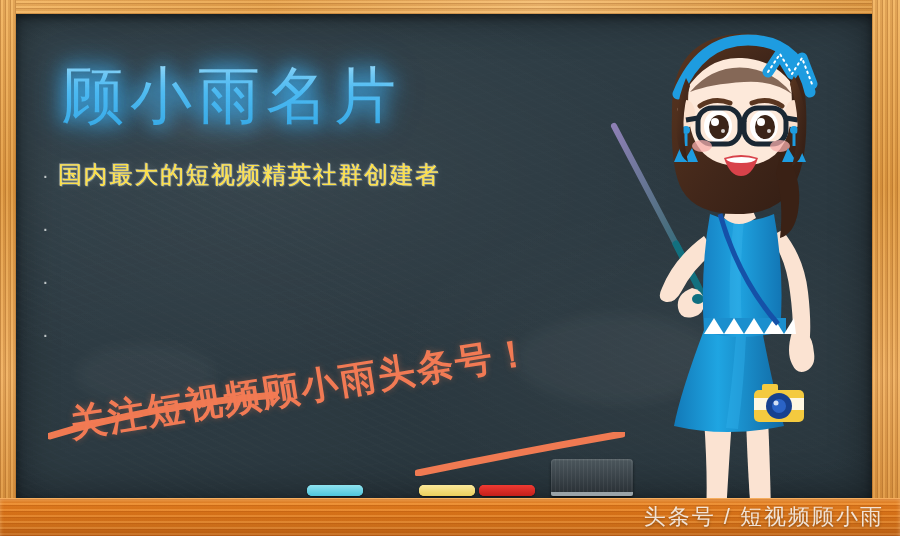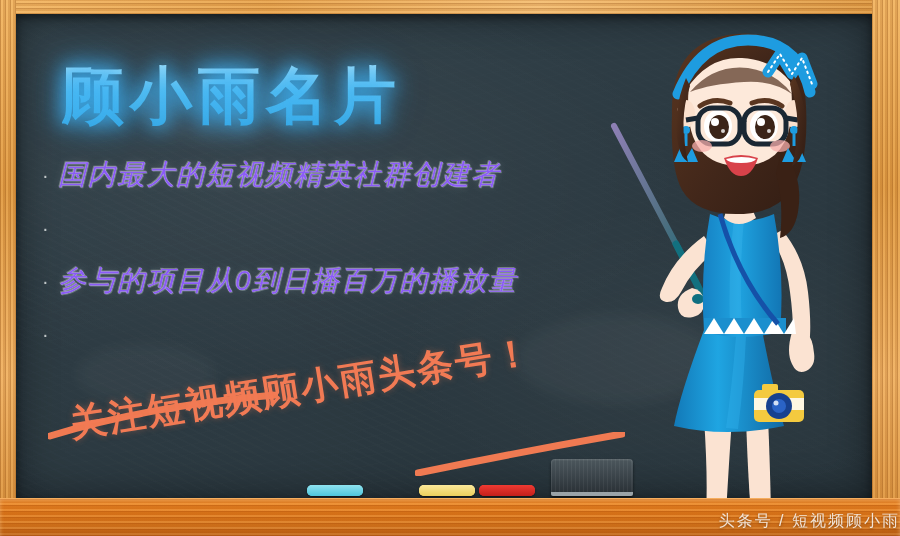--- a/index.html
+++ b/index.html
@@ -54,45 +54,44 @@
     background-image:
       repeating-linear-gradient(27deg, rgba(255,255,255,.025) 0 2px, rgba(0,0,0,0) 2px 7px),
       repeating-linear-gradient(-14deg, rgba(255,255,255,.018) 0 1px, rgba(0,0,0,0) 1px 9px),
       radial-gradient(circle at 20% 80%, rgba(255,255,255,.03), rgba(0,0,0,0) 40%);
   }
   .smudge{ position:absolute; border-radius:50%; background:rgba(255,255,255,.035); filter:blur(7px); pointer-events:none;}
 
   
   #title{
     position:absolute; left:62px; top:54px;
-    font-size:62px; font-weight:bold; letter-spacing:6px;
+    font-size:62px; font-weight:normal; letter-spacing:6px;
     color:#7ed2f7;
     background:linear-gradient(180deg,#b6e6fb 0%,#5bc2f2 45%,#2ea2e0 100%);
     -webkit-background-clip:text; background-clip:text;
     -webkit-text-fill-color:transparent;
     text-shadow:0 0 18px rgba(60,180,245,.75), 0 0 34px rgba(40,150,230,.45);
     filter:drop-shadow(0 0 10px rgba(70,185,250,.65));
     white-space:nowrap;
   }
 
   
   #bullets{ position:absolute; left:42px; top:148px; width:600px; }
   .bullet-row{ display:flex; align-items:center; height:53px; }
   .bullet-dot{
     width:16px; flex:0 0 16px; color:#d9dede; font-size:20px; line-height:1;
     text-align:left; opacity:.85;
   }
   .bullet-text{
-    font-size:28px; letter-spacing:1.5px; color:#8b5cf6; white-space:nowrap;
+    font-size:24px; letter-spacing:1.5px; color:#fde047; white-space:nowrap;
     text-shadow:
       0 0 1px rgba(255,255,255,.9),
       1px 1px 0 rgba(120,140,145,.55),
       -1px -1px 0 rgba(255,255,255,.25),
       0 0 9px rgba(220,240,245,.22);
-    font-style: italic;
   }
 
   
   #handwrite{
     position:absolute; left:70px; top:400px;
     transform:rotate(-9deg); transform-origin:left center;
     font-size:37px; font-weight:bold; letter-spacing:2px;
     color:#f27a54; white-space:nowrap;
     text-shadow:0 0 6px rgba(242,122,84,.35);
   }
@@ -110,22 +109,22 @@
     border-radius:4px 4px 2px 2px;
     background:
       repeating-linear-gradient(90deg, rgba(255,255,255,.05) 0 1px, rgba(0,0,0,0) 1px 4px),
       linear-gradient(180deg,#4c575d 0%,#3a4349 55%,#2b3237 100%);
     box-shadow:0 2px 3px rgba(0,0,0,.55), inset 0 1px 2px rgba(255,255,255,.14);
     border-bottom:4px solid #9aa3a8;
   }
 
   
   #watermark{
-    position:absolute; right:0; bottom:4px;
-    font-size:16px; letter-spacing:2px; color:rgba(255,255,255,.82);
+    position:absolute; right:16px; bottom:4px;
+    font-size:22px; letter-spacing:2px; color:rgba(255,255,255,.82);
     text-shadow:0 1px 3px rgba(0,0,0,.35); white-space:nowrap;
   }
 
   
   #character{ position:absolute; left:586px; top:18px; width:300px; height:500px; }
 </style>
 </head>
 <body>
 
 <div id="stage">
@@ -142,21 +141,20 @@
   <div id="bullets">
     <div class="bullet-row">
       <span class="bullet-dot">·</span>
       <span class="bullet-text">国内最大的短视频精英社群创建者</span>
     </div>
     <div class="bullet-row">
       <span class="bullet-dot">·</span>
     </div>
     <div class="bullet-row">
       <span class="bullet-dot">·</span>
-      <span class="bullet-text">参与的项目从0到日播百万的播放量</span>
     </div>
     <div class="bullet-row">
       <span class="bullet-dot">·</span>
     </div>
   </div>
 
   <svg class="swoosh" id="swoosh-left" viewBox="0 0 230 48">
     <path d="M2 44 C 60 26, 140 10, 228 3" stroke="#f07a52" stroke-width="7" fill="none" stroke-linecap="round"></path>
   </svg>
   <div id="handwrite">关注短视频顾小雨头条号！</div>

